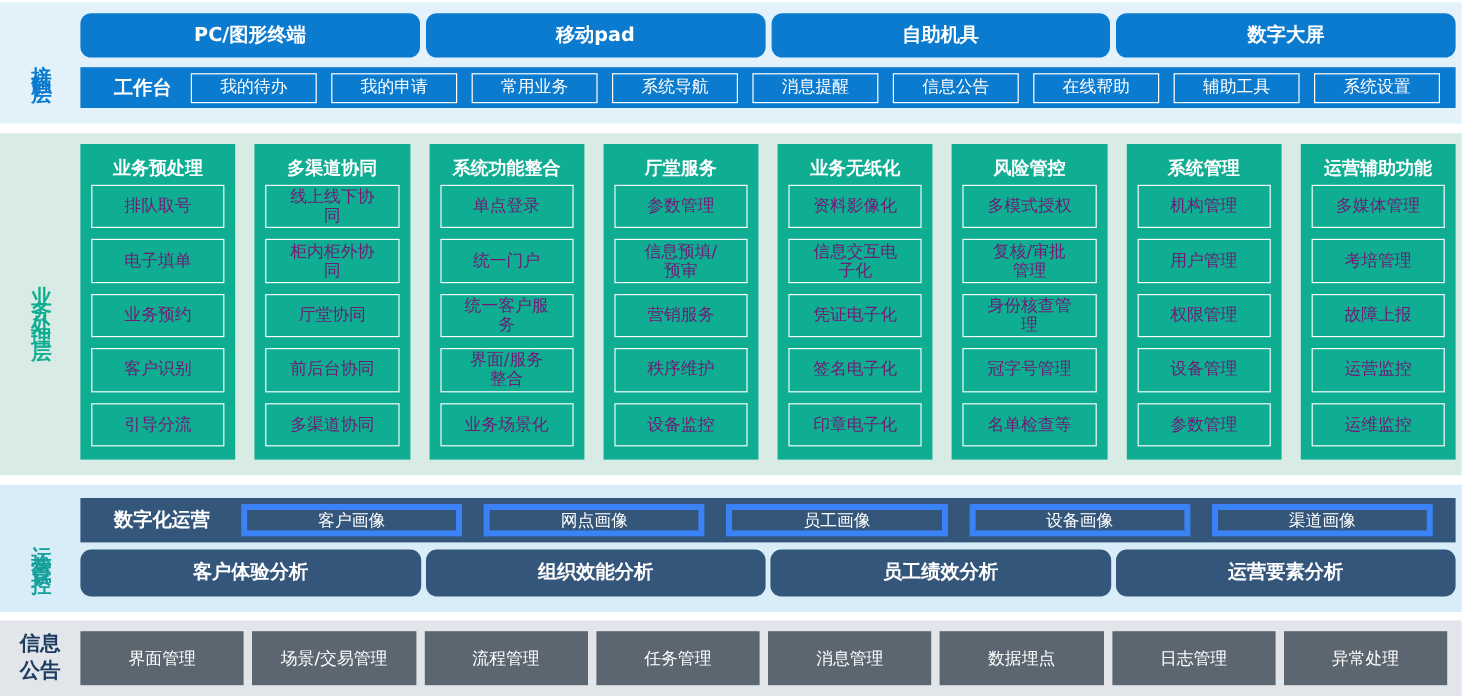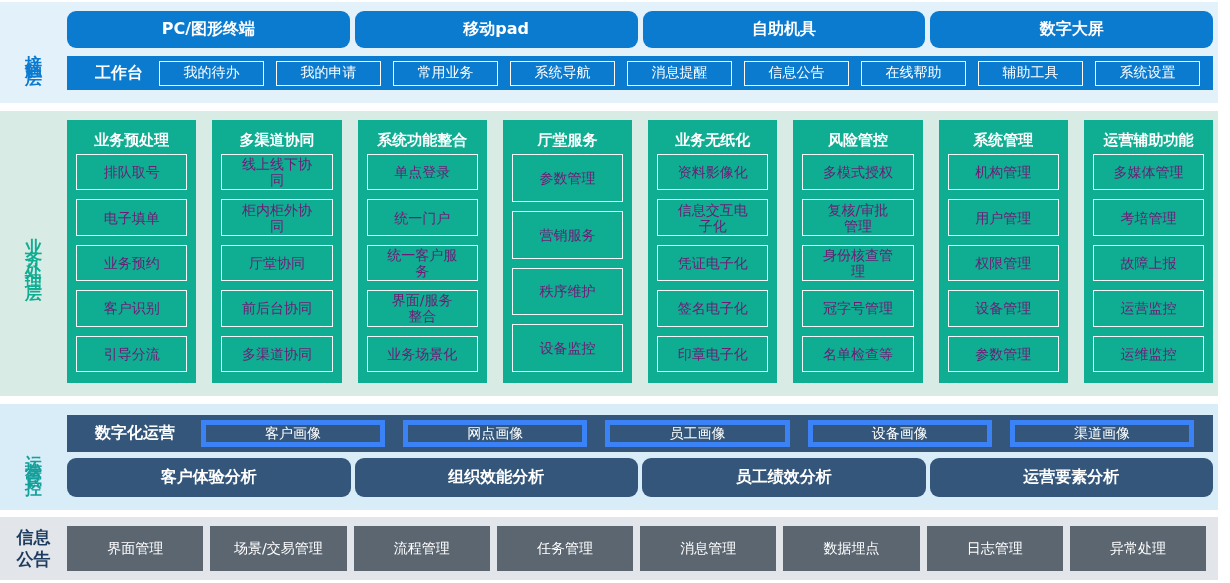--- a/index.html
+++ b/index.html
@@ -152,20 +152,21 @@
           <div class="gbox">统一客户服务</div>
           <div class="gbox">界面/服务整合</div>
           <div class="gbox">业务场景化</div>
         </div>
       </div>
 
       <div class="gcol">
         <div class="gcol-title">厅堂服务</div>
         <div class="gcol-items">
           <div class="gbox">参数管理</div>
+          <div class="gbox">信息预填/预审</div>
           <div class="gbox">营销服务</div>
           <div class="gbox">秩序维护</div>
           <div class="gbox">设备监控</div>
         </div>
       </div>
 
       <div class="gcol">
         <div class="gcol-title">业务无纸化</div>
         <div class="gcol-items">
           <div class="gbox">资料影像化</div>

